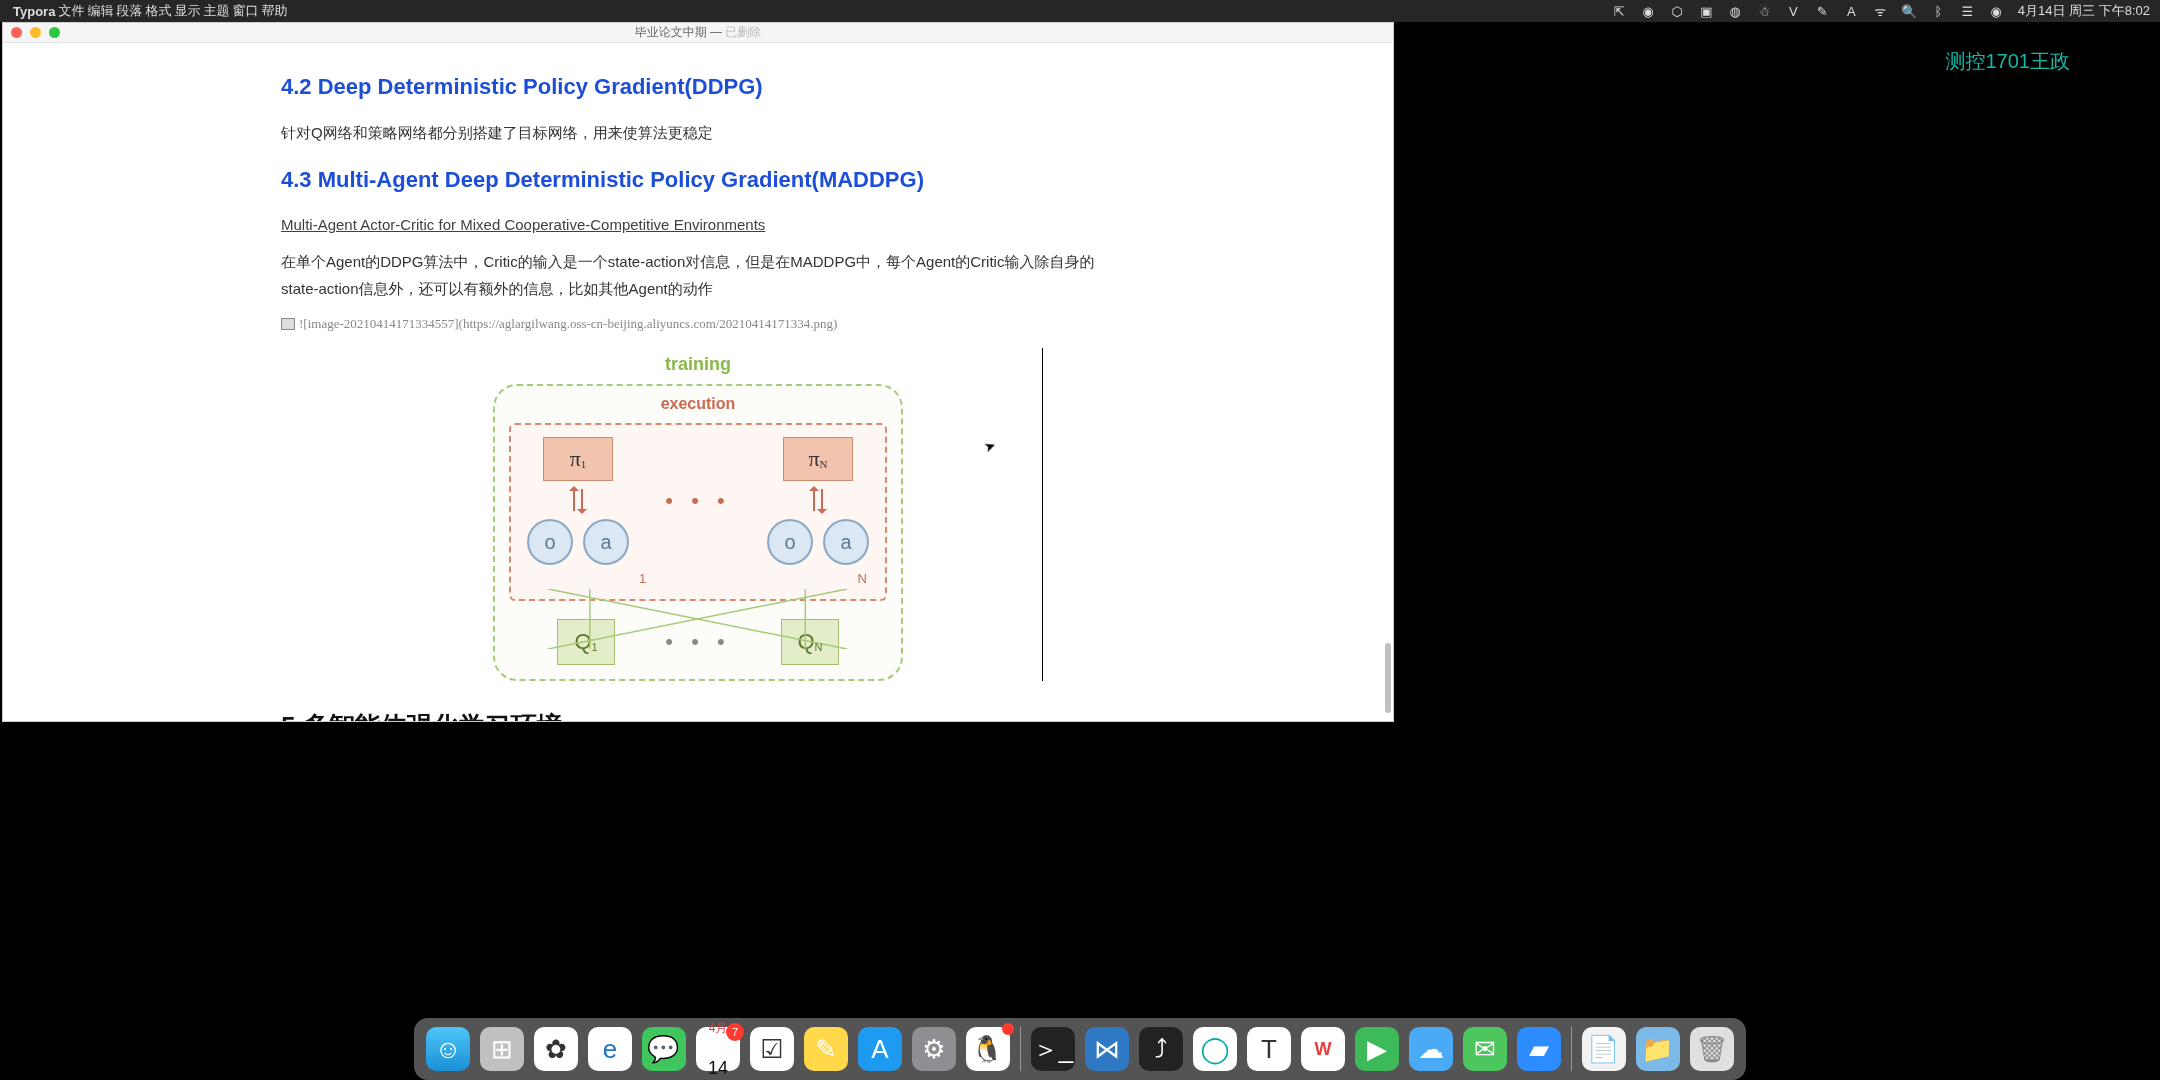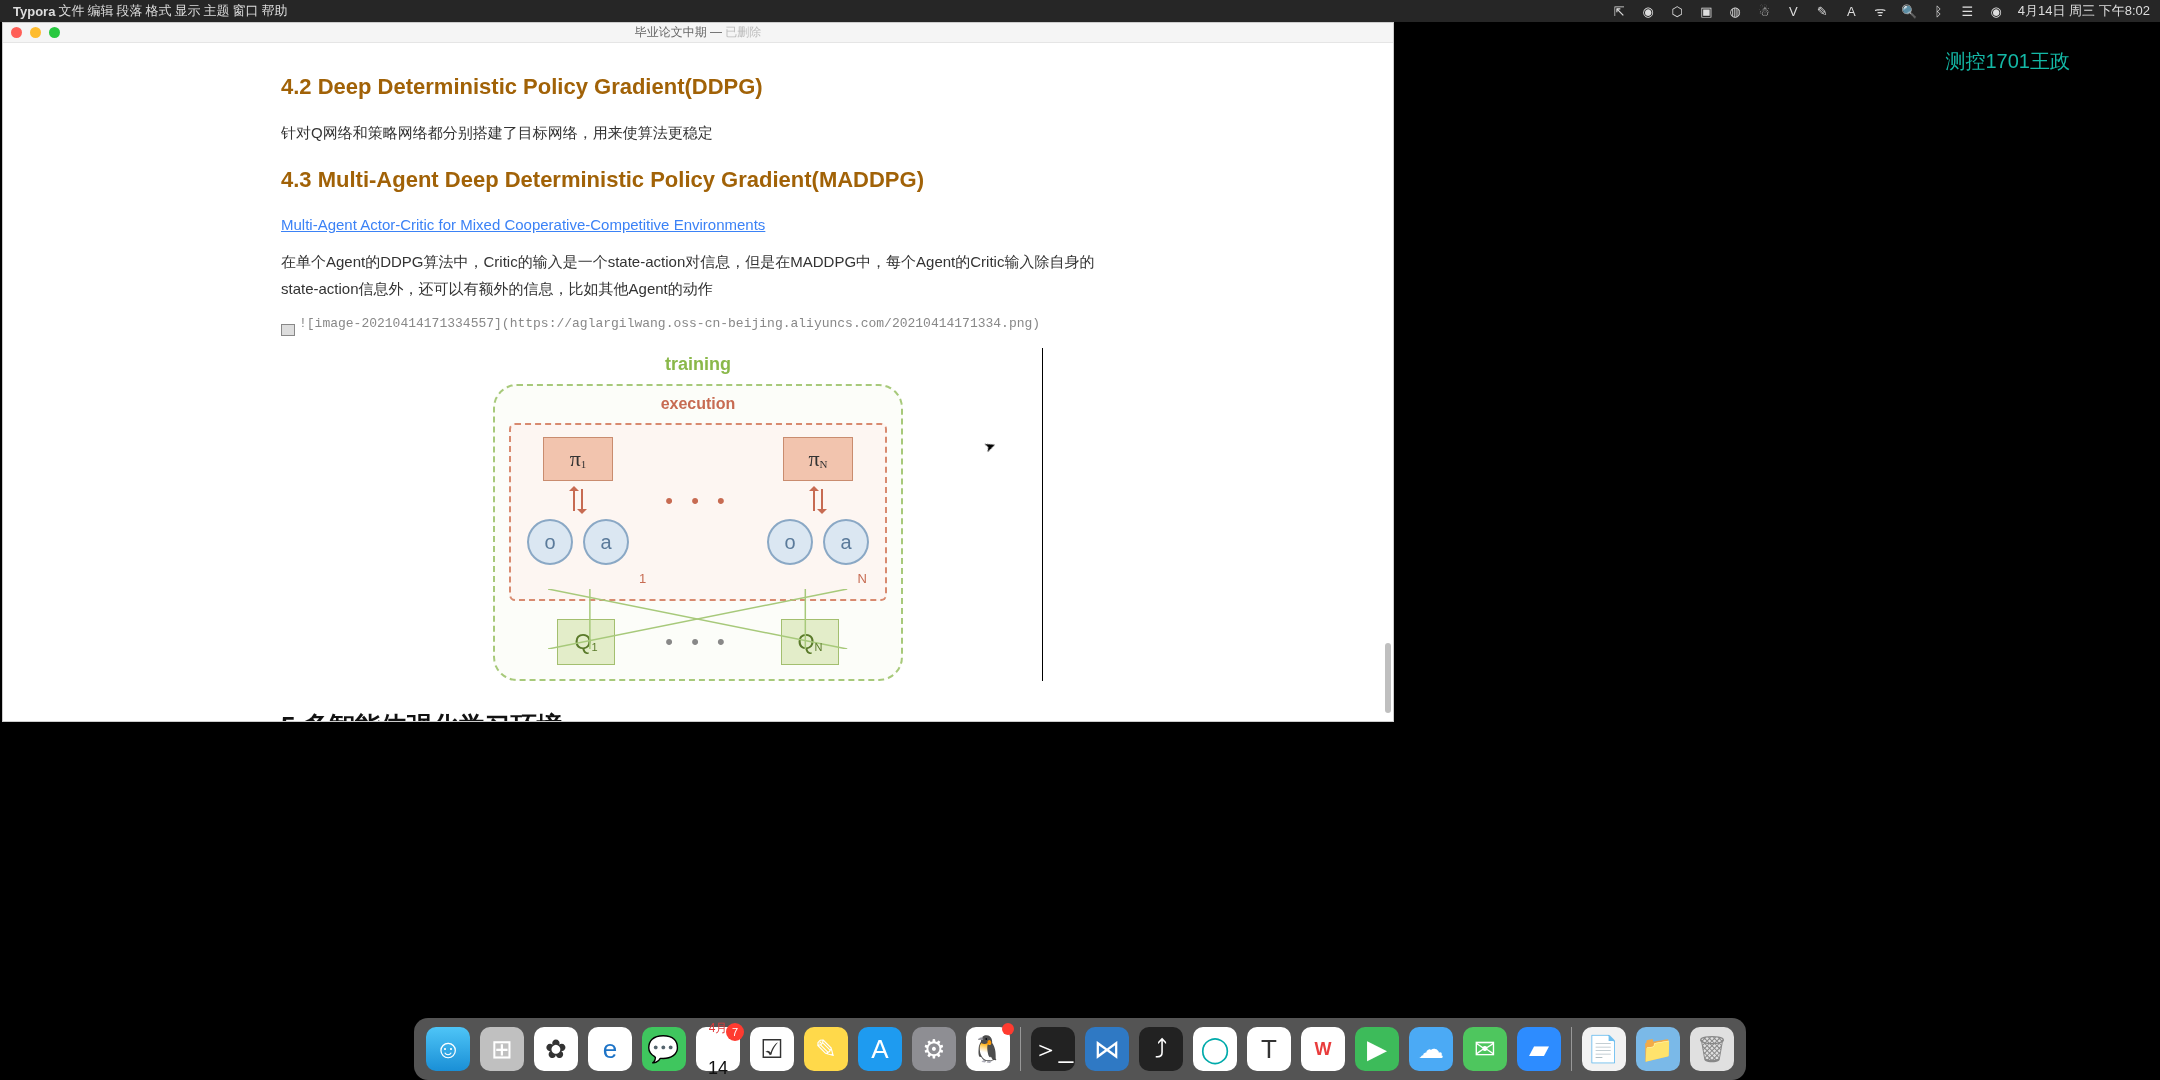--- a/index.html
+++ b/index.html
@@ -71,38 +71,38 @@
   padding: 10px 278px 20px 278px;
   font-size: 15px;
   color: #333;
   line-height: 1.8;
   height: calc(100% - 20px);
   overflow-y: auto;
 }
 .content h3 {
   font-size: 22px;
   font-weight: 700;
-  color: #a16207;
+  color: #1d4ed8;
   margin: 14px 0 12px;
 }
 .content h2 {
   font-size: 26px;
   font-weight: 700;
   color: #111;
   margin: 22px 0 12px;
 }
 .content p { margin: 10px 0; }
-.content a { color: #3b82f6; }
+.content a { color: #404040; }
 .md-img-syntax {
-  font-family: Liberation Mono, monospace;
+  font-family: Liberation Serif, serif;
   font-size: 13px;
   color: #888;
   margin: 8px 0 12px;
   display: flex;
-  align-items: flex-end;
+  align-items: center;
   gap: 4px;
 }
 .md-img-syntax .icon-img {
   display: inline-block;
   width: 14px; height: 12px;
   border: 1px solid #888;
   background: #ddd;
   position: relative;
 }
 .figure-wrap { position: relative; margin: 1px auto 16px; width: 650px; }

